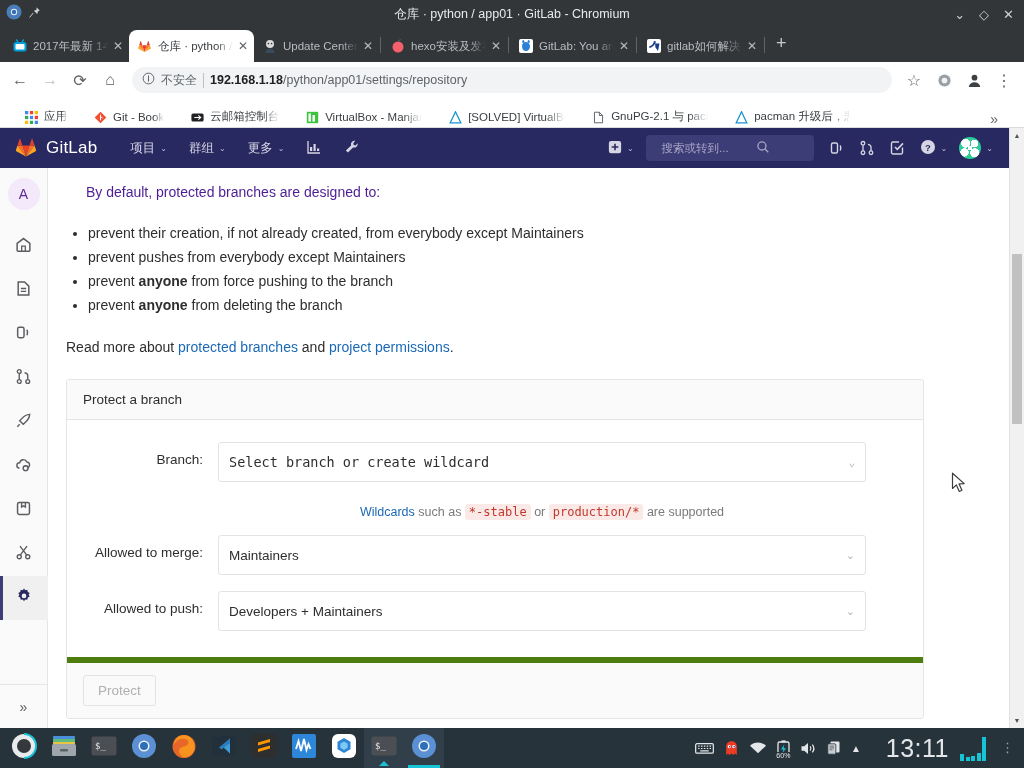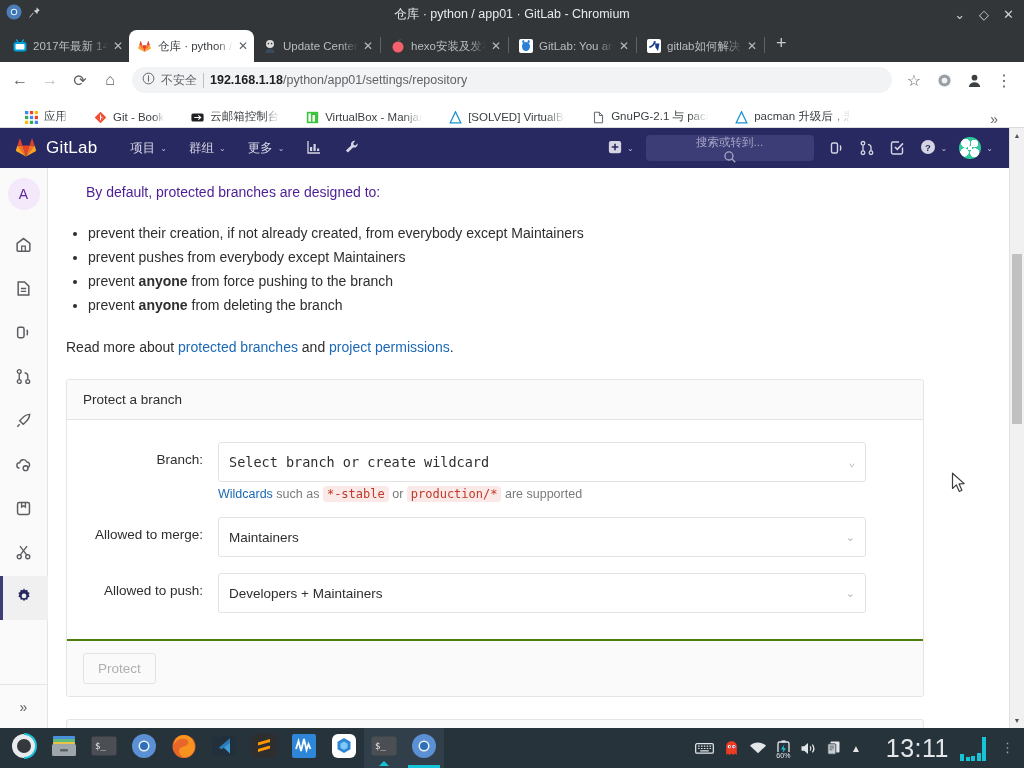--- a/index.html
+++ b/index.html
@@ -98,21 +98,21 @@
   .gl-menu { display: flex; align-items: center; gap: 0; }
   .gl-mi {
     color: #d6d5e4; font-size: 12.5px; padding: 0 11px; display: flex;
     align-items: center; gap: 5px; height: 57px;
   }
   .caret { font-size: 8px; opacity: .85; }
   .gl-nav-right { margin-left: auto; display: flex; align-items: center; gap: 0; }
   .gl-plus { color: #d6d5e4; display: flex; align-items: center; gap: 5px; padding: 0 10px; font-size: 13px; }
   .gl-search {
     width: 168px; height: 26px; background: #3c3c77; border-radius: 4px;
-    display: flex; align-items: center; padding: 0 0; margin: 0 8px 0 2px; flex-direction: column;
+    display: flex; align-items: center; padding: 0 16px; margin: 0 8px 0 2px;
   }
   .gl-search span { color: #a9a7c6; font-size: 11.5px; flex: 1 1 auto; }
   .gl-ic { width: 30px; height: 40px; display: flex; align-items: center; justify-content: center; color: #d6d5e4; }
   .gl-avatar {
     width: 22px; height: 22px; border-radius: 50%; flex: 0 0 22px;
     background:
       radial-gradient(circle at 30% 28%, #fff 20%, transparent 21%),
       radial-gradient(circle at 70% 30%, #fff 17%, transparent 18%),
       radial-gradient(circle at 25% 70%, #fff 18%, transparent 19%),
       radial-gradient(circle at 72% 72%, #fff 20%, transparent 21%),
@@ -175,27 +175,27 @@
     width: 135px; flex: 0 0 135px; text-align: right; padding-right: 15px;
     font-size: 13.5px; color: #2e2e2e; padding-top: 8px; line-height: 1.5;
   }
   .fctl { flex: 1 1 auto; max-width: 648px; min-width: 0; }
   .select {
     height: 40px; border: 1px solid #e3e3e3; border-radius: 3px; background: #fff;
     display: flex; align-items: center; padding: 0 10px; font-size: 13.5px; color: #2e2e2e;
   }
   .select.mono { font-family: "DejaVu Sans Mono", monospace; font-size: 13.5px; }
   .select .sc { margin-left: auto; color: #b3b3b3; font-size: 11px; }
-  .hint { margin-top: 5px; font-size: 12.5px; color: #7a7a7a; }
+  .hint { margin-top: 23px; font-size: 12.5px; color: #7a7a7a; text-align: center; }
   code.wc {
     background: #fbe9e7; color: #c0392b; padding: 1px 4px; border-radius: 3px;
     font-family: "DejaVu Sans Mono", monospace; font-size: 12px;
   }
   .panel-foot {
-    border-top: 2px solid #4d7c0f; background: #fafafa; padding: 12px 16px;
+    border-top: 6px solid #4d7c0f; background: #fafafa; padding: 12px 16px;
     border-radius: 0 0 3px 3px;
   }
   .btn-protect {
     border: 1px solid #e3e3e3; background: #fafafa; color: #b0b0b0;
     font-size: 13.5px; padding: 7px 14px; border-radius: 3px;
     font-family: "Liberation Sans", sans-serif;
   }
   .panel2 {
     margin-top: 22px; border: 1px solid #e5e5e5; border-radius: 3px 3px 0 0;
     background: #fafafa; padding: 14px 16px; font-size: 13.5px; color: #2e2e2e;

